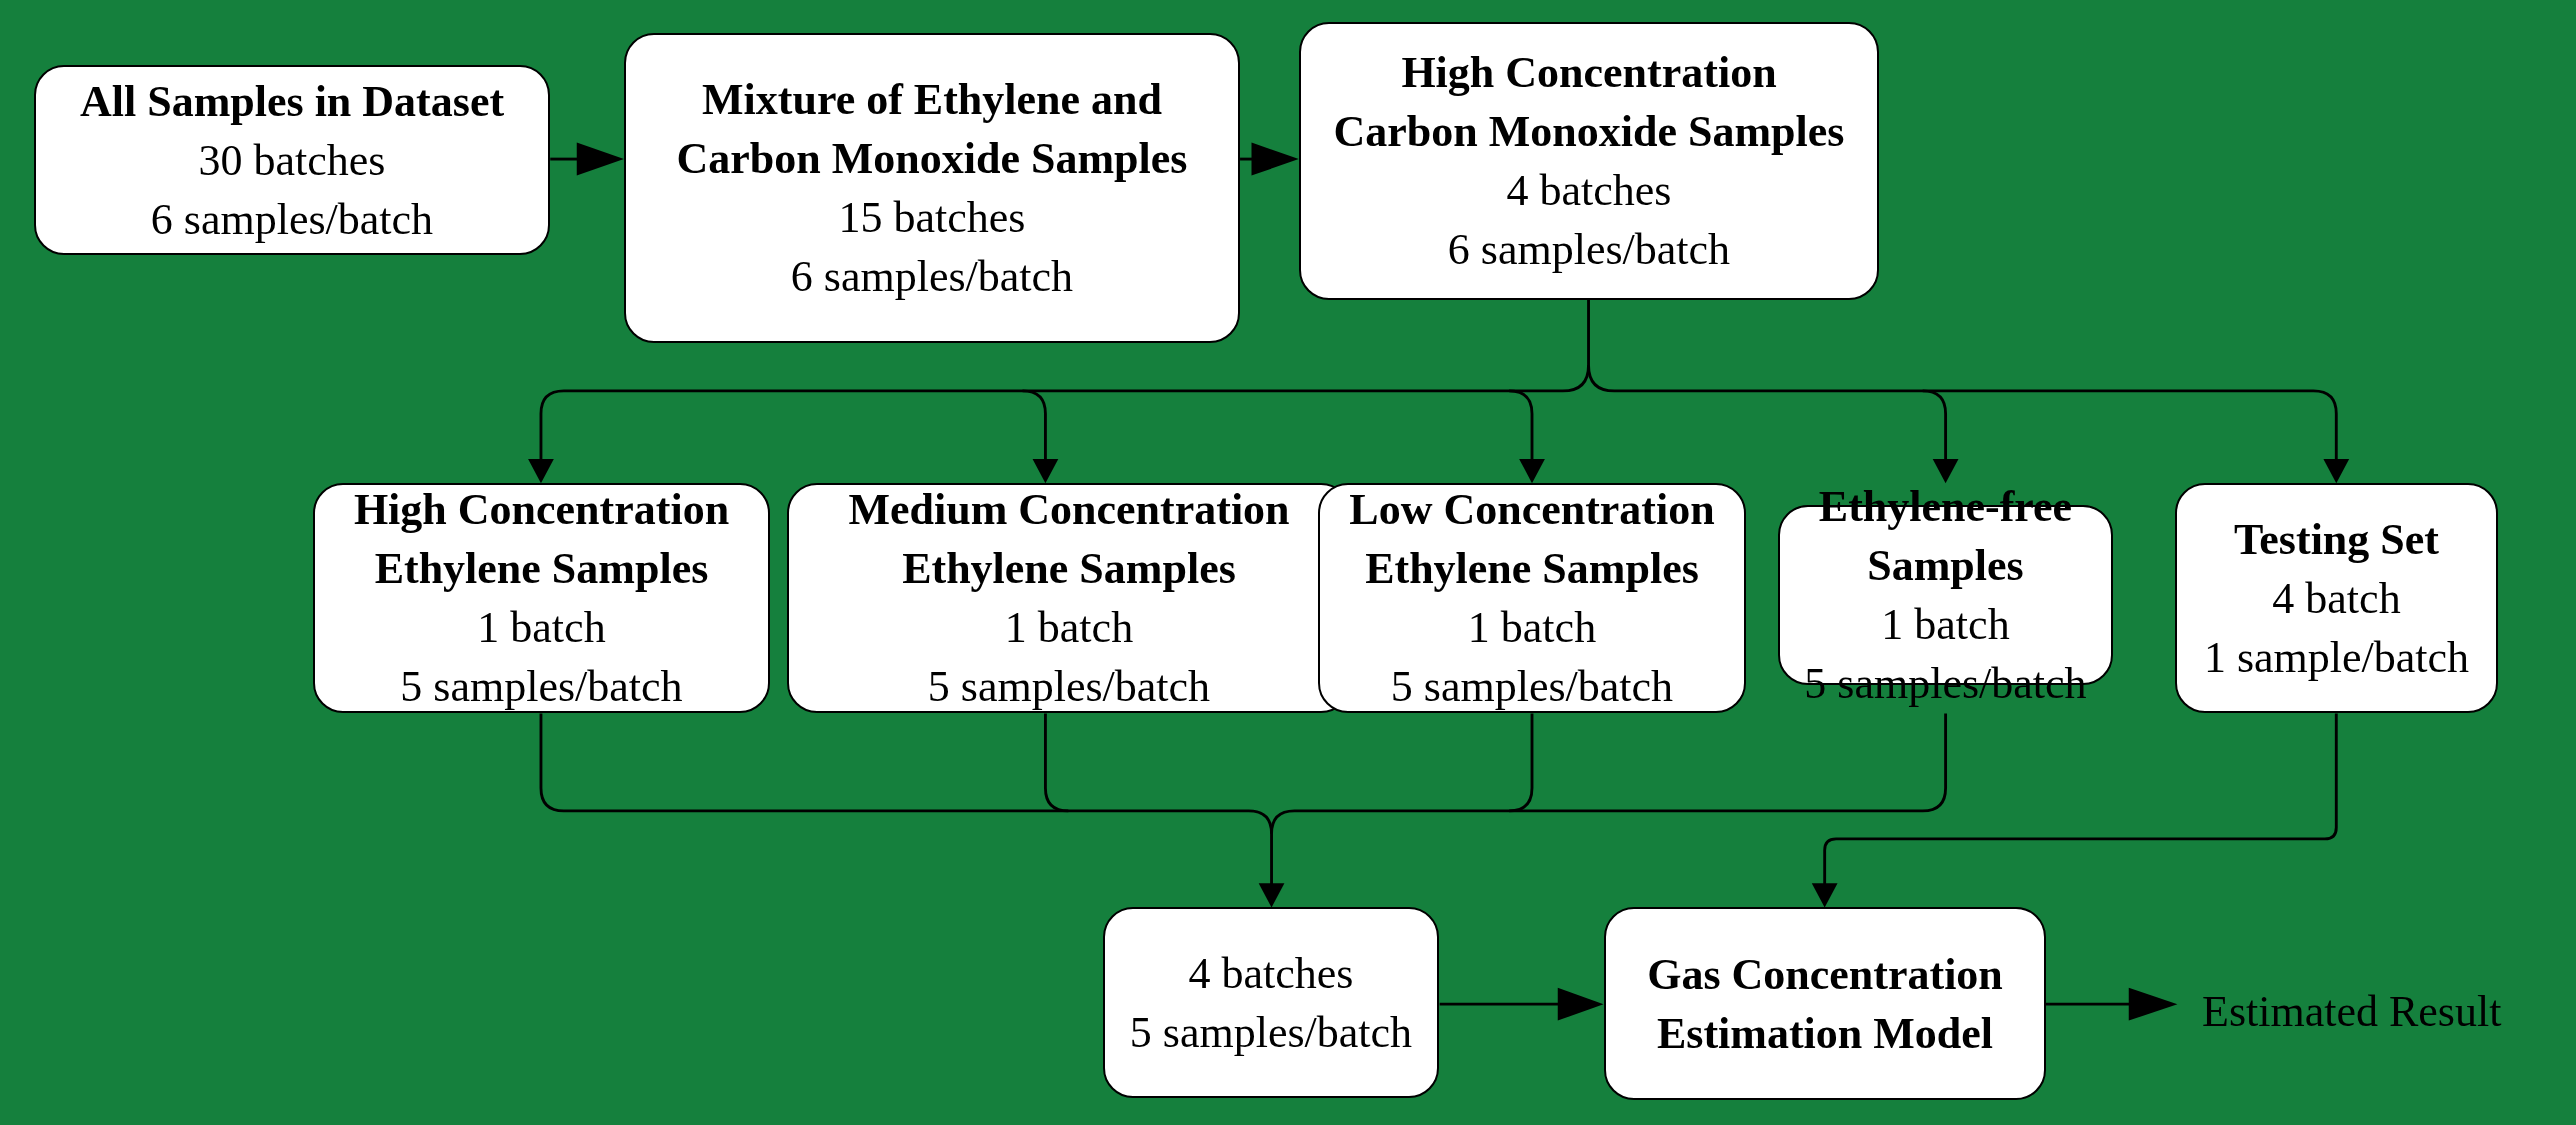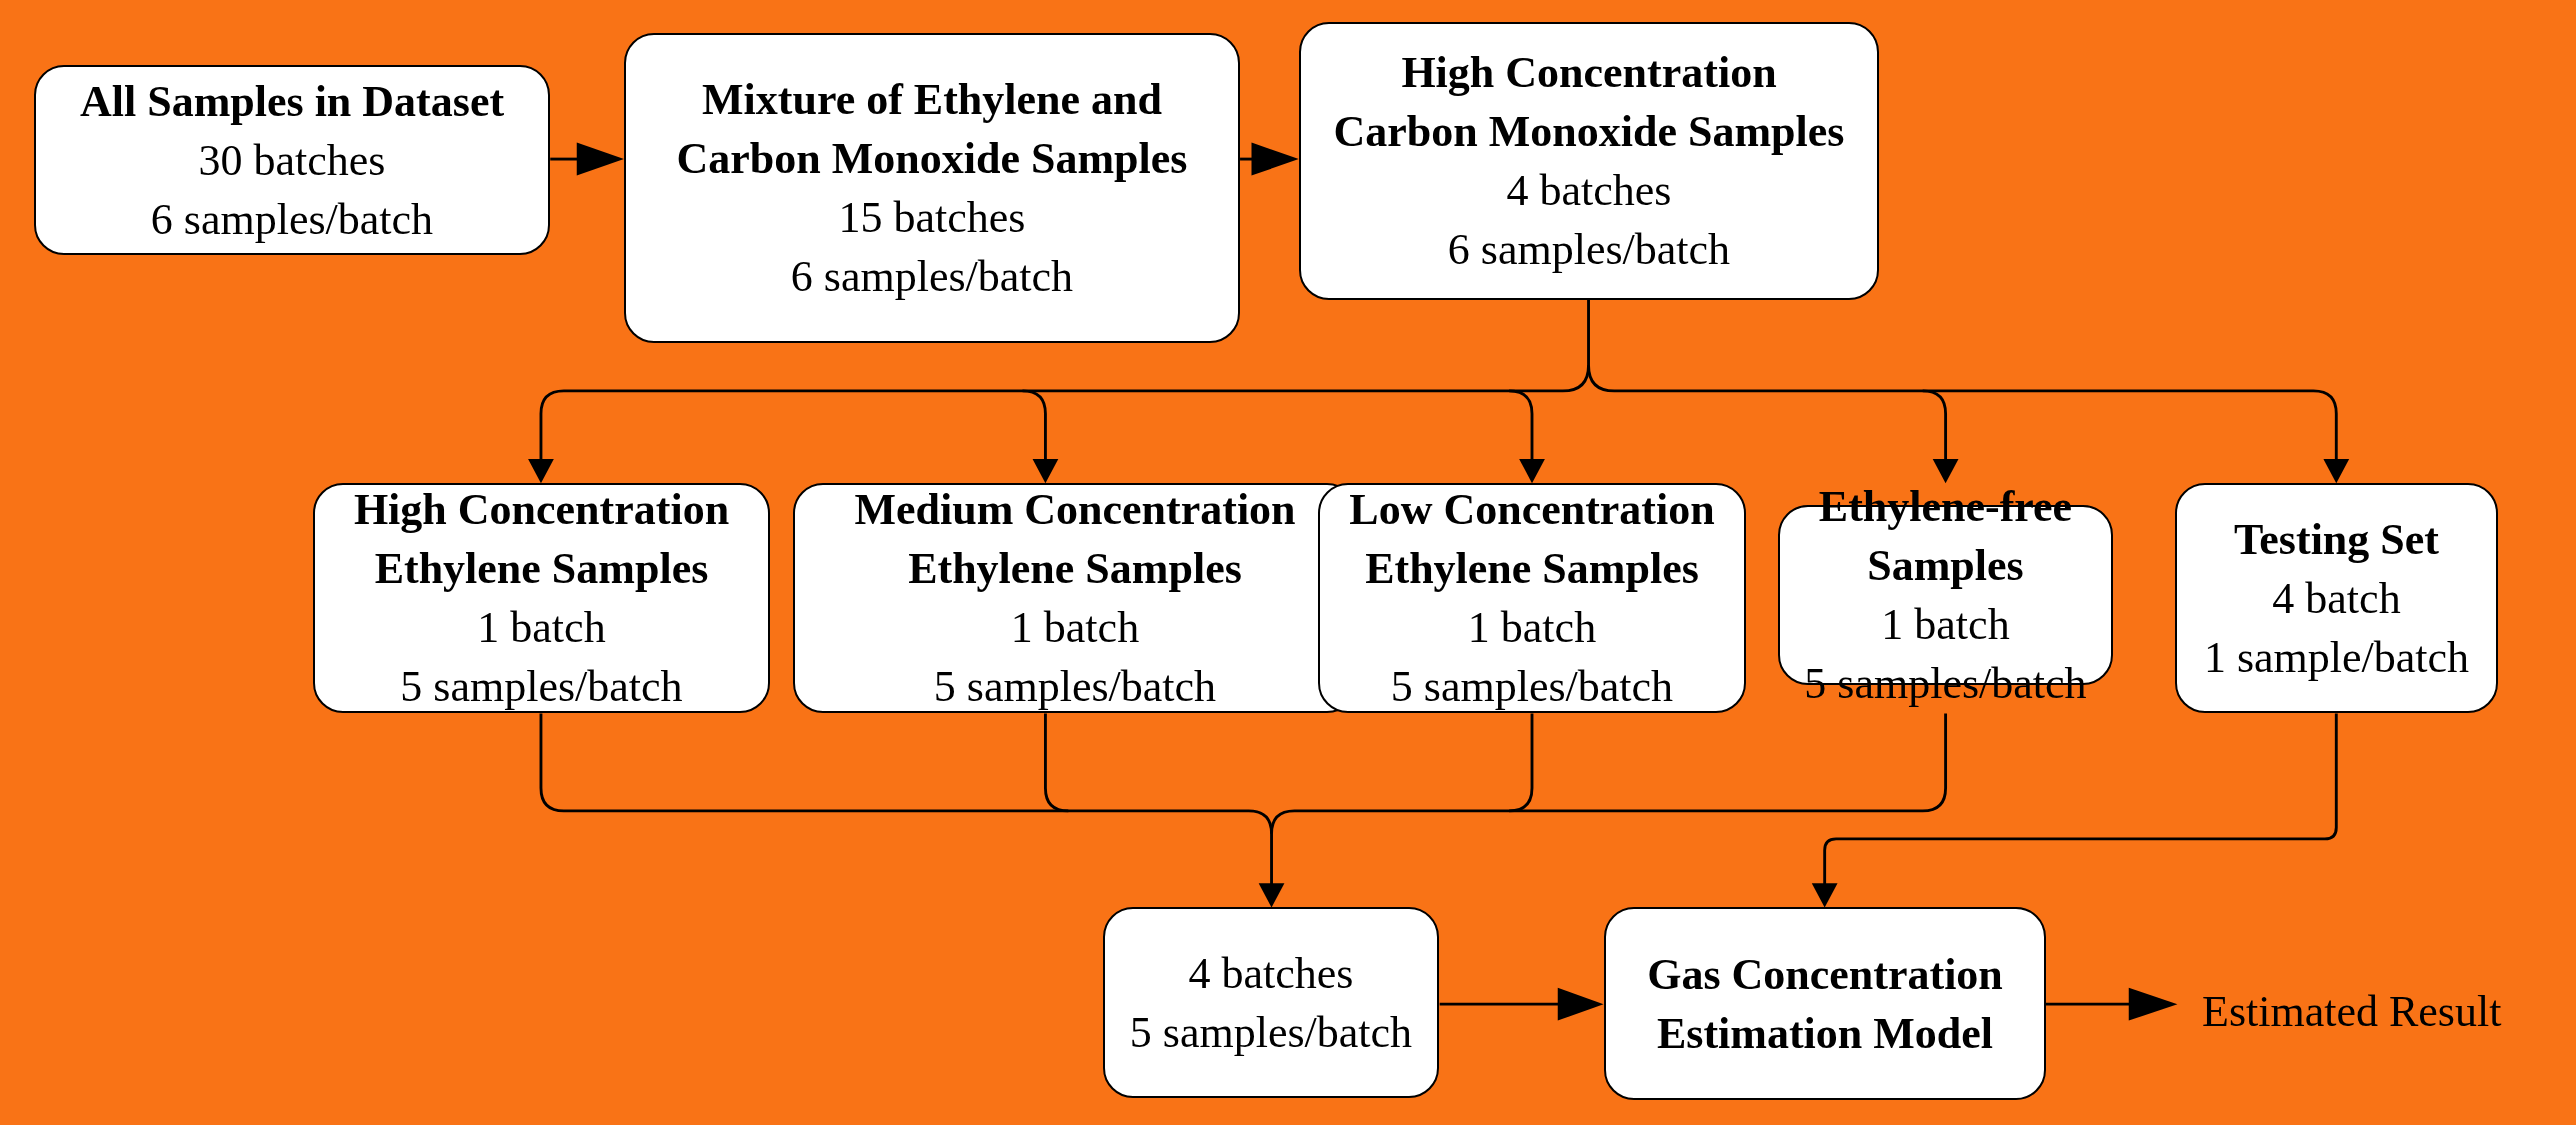--- a/index.html
+++ b/index.html
@@ -1,20 +1,20 @@
 <!DOCTYPE html>
 <html style="font-size:11.4px"><head>
 <meta charset="utf-8">
 <style>
   html, body { margin: 0; padding: 0; background: #ffffff; }
   #canvas {
     position: relative;
     width: 2576px;
     height: 1126px;
-    background: #f97316;
+    background: #15803d;
     font-family: "Liberation Serif", "DejaVu Serif", serif;
     color: #000000;
     overflow: hidden;
   }
   #wires {
     position: absolute;
     left: 0; top: 0;
     width: 2576px; height: 1126px;
   }
   .node {
@@ -107,21 +107,21 @@
     <div class="d">6 samples/batch</div>
   </div>
 
   <div class="node" style="left:313px; top:483px; width:457px; height:230px;">
     <div class="t">High Concentration</div>
     <div class="t">Ethylene Samples</div>
     <div class="d">1 batch</div>
     <div class="d">5 samples/batch</div>
   </div>
 
-  <div class="node" style="left:787px; top:483px; width:564px; height:230px;margin-left:6px;">
+  <div class="node" style="left:787px; top:483px; width:564px; height:230px;">
     <div class="t">Medium Concentration</div>
     <div class="t">Ethylene Samples</div>
     <div class="d">1 batch</div>
     <div class="d">5 samples/batch</div>
   </div>
 
   <div class="node" style="left:1318px; top:483px; width:428px; height:230px;">
     <div class="t">Low Concentration</div>
     <div class="t">Ethylene Samples</div>
     <div class="d">1 batch</div>

